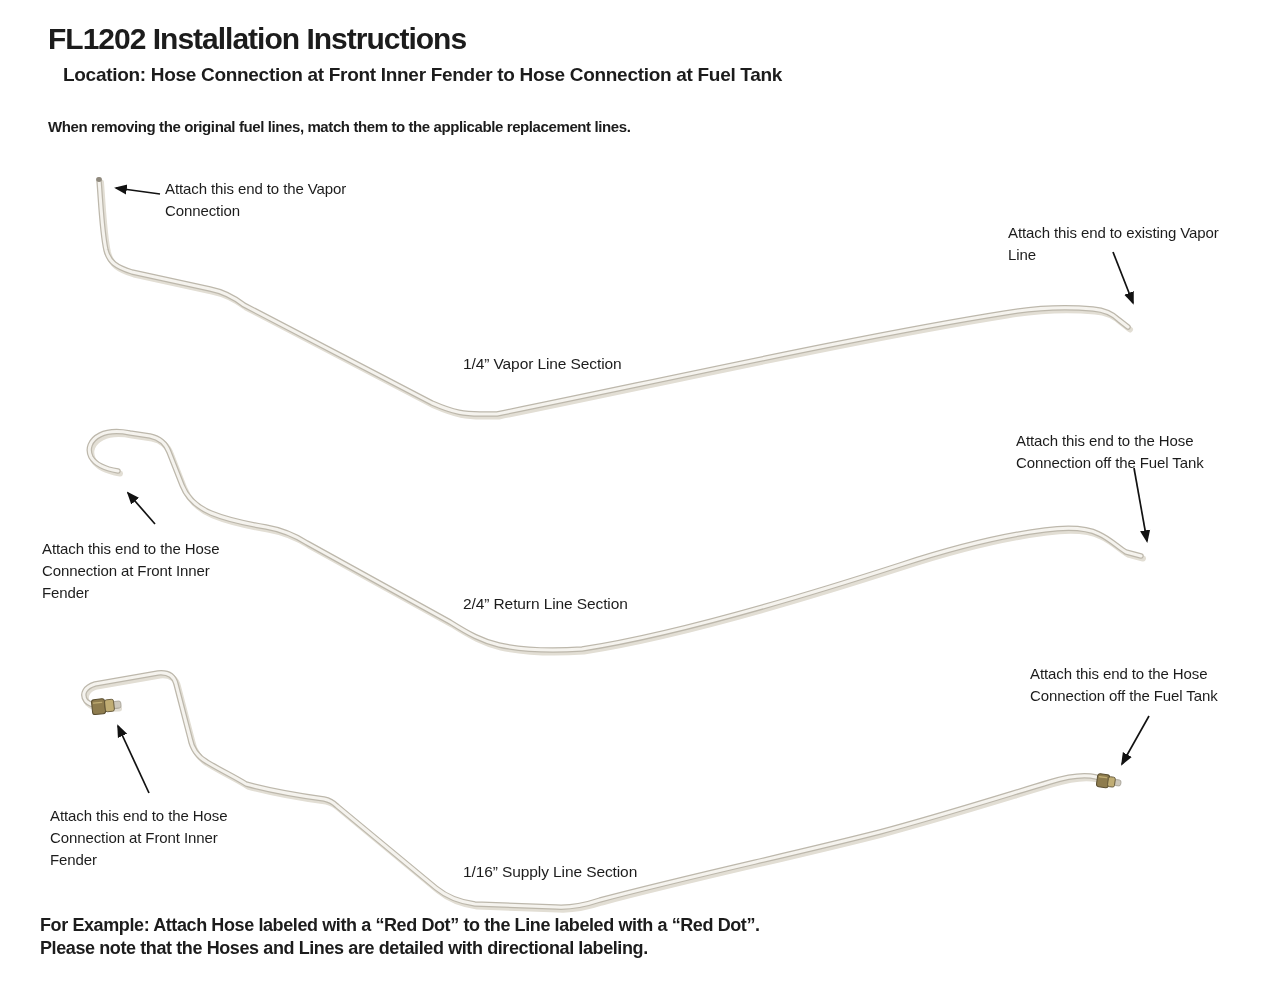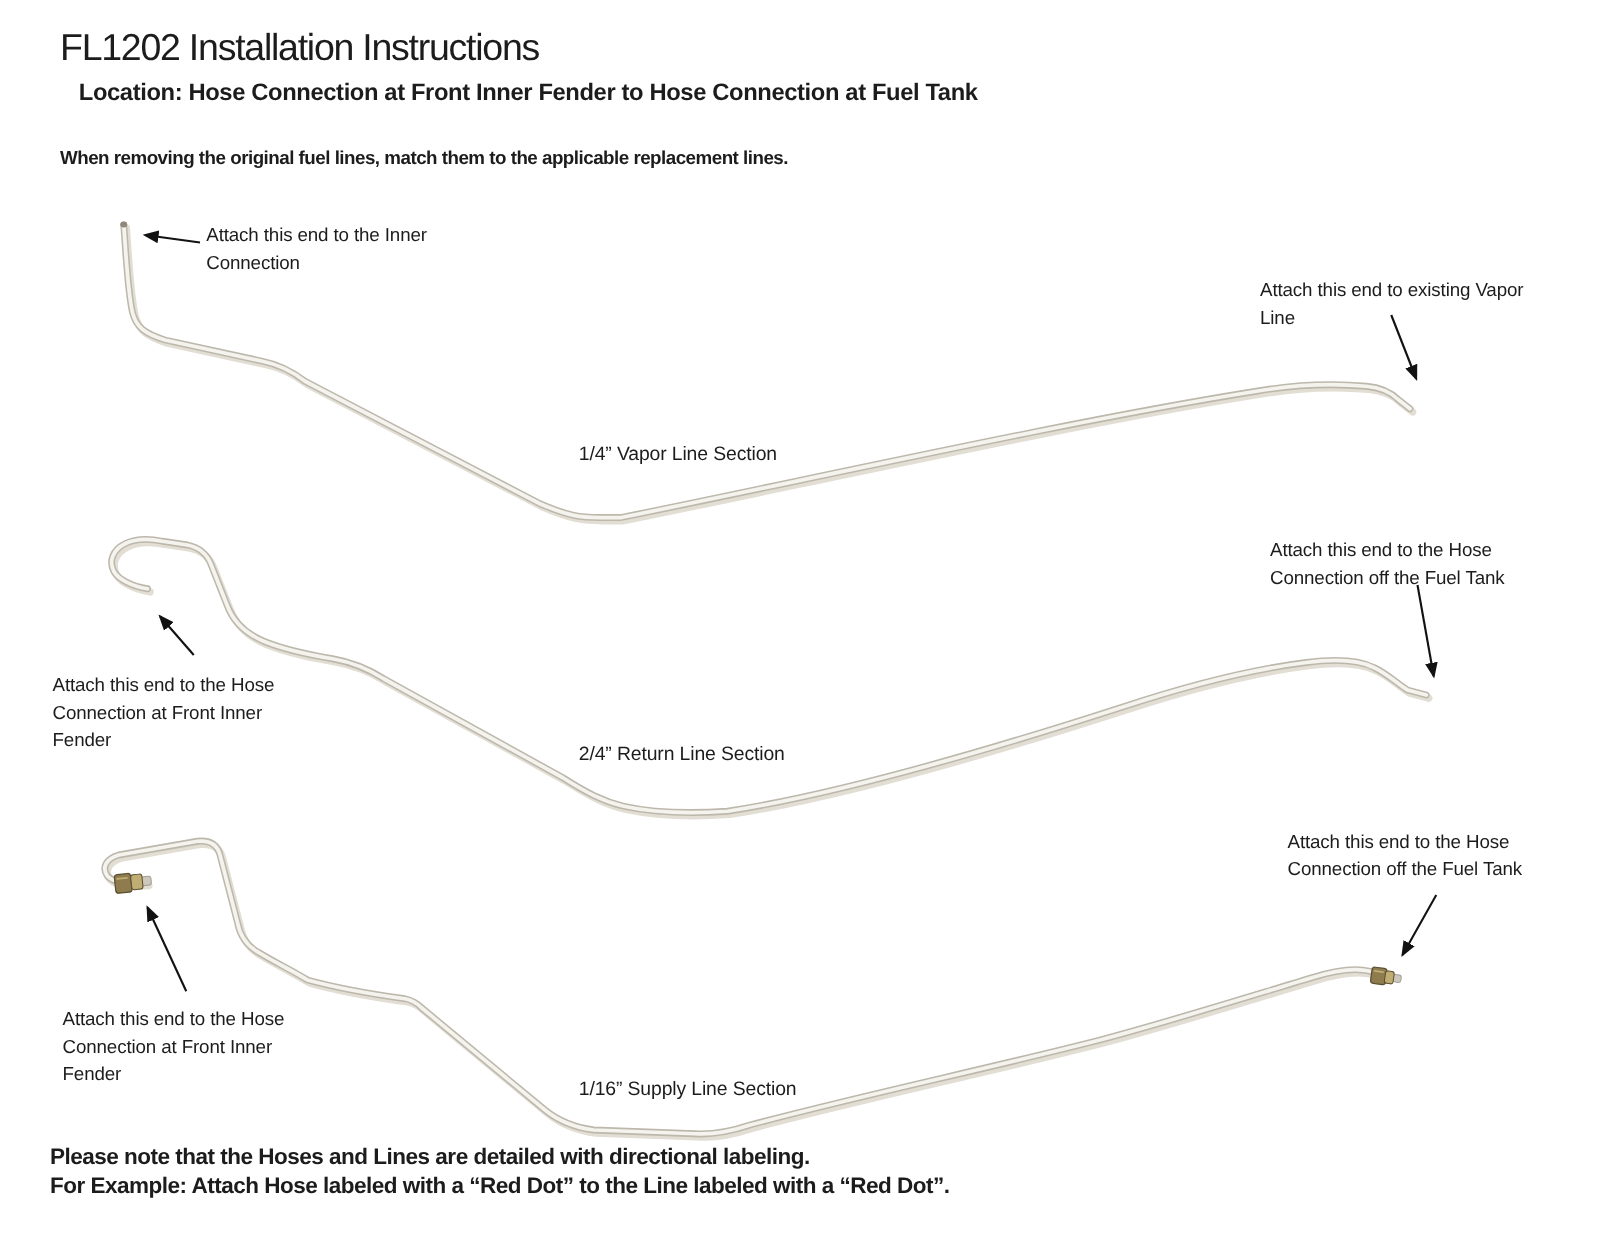--- a/index.html
+++ b/index.html
@@ -2,21 +2,21 @@
 <html style="--text: #1c1c1c; --tube_outline: #bdb8ac; --tube_fill: #f5f3ee; --tube_shadow: #e2ded4; --arrow: #121212; --brass: #8e7c4e; --brass_dark: #5a4e30; --brass_light: #c0ad74;"><head>
 <meta charset="utf-8">
 <style>
   html,body{margin:0;padding:0;}
   body{
     width:1280px;height:989px;background:#ffffff;position:relative;overflow:hidden;
     font-family:"Liberation Sans", sans-serif;color:var(--text,#1c1c1c);
   }
   .abs{position:absolute;}
   #page-title{
-    left:48px;top:22px;font-size:30px;font-weight:normal;letter-spacing:-1px;white-space:nowrap;
+    left:48px;top:22px;font-size:30px;font-weight:bold;letter-spacing:-1px;white-space:nowrap;
   }
   #location-subtitle{
     left:49px;top:64px;font-size:19px;font-weight:bold;letter-spacing:-0.3px;white-space:nowrap;margin-left:14px;
   }
   #intro-note{
     left:48px;top:118px;font-size:15px;font-weight:bold;letter-spacing:-0.4px;white-space:nowrap;
   }
   .anno{
     font-size:15px;line-height:22px;white-space:pre-line;letter-spacing:-0.1px;
   }
@@ -142,36 +142,36 @@
   </g>
 
   <line x1="160" y1="194" x2="116" y2="188" class="arrow"></line>
   <line x1="1113" y1="252" x2="1133" y2="303" class="arrow"></line>
   <line x1="155" y1="524" x2="128" y2="493" class="arrow"></line>
   <line x1="1134" y1="468" x2="1147" y2="541" class="arrow"></line>
   <line x1="149" y1="793" x2="118" y2="726" class="arrow"></line>
   <line x1="1149" y1="716" x2="1122" y2="764" class="arrow"></line>
 </svg>
 
-<div class="abs anno" id="vapor-left-note">Attach this end to the Inner
+<div class="abs anno" id="vapor-left-note">Attach this end to the Vapor
 Connection</div>
 <div class="abs anno" id="vapor-right-note">Attach this end to existing Vapor
 Line</div>
 <div class="abs line-label" id="vapor-line-label">1/4” Vapor Line Section</div>
 
 <div class="abs anno" id="return-left-note">Attach this end to the Hose
 Connection at Front Inner
 Fender</div>
 <div class="abs anno" id="return-right-note">Attach this end to the Hose
 Connection off the Fuel Tank</div>
 <div class="abs line-label" id="return-line-label">2/4” Return Line Section</div>
 
 <div class="abs anno" id="supply-left-note">Attach this end to the Hose
 Connection at Front Inner
 Fender</div>
 <div class="abs anno" id="supply-right-note">Attach this end to the Hose
 Connection off the Fuel Tank</div>
 <div class="abs line-label" id="supply-line-label">1/16” Supply Line Section</div>
 
 <div class="abs" id="footer-block">
+  <div>For Example: Attach Hose labeled with a “Red Dot” to the Line labeled with a “Red Dot”.</div>
   <div>Please note that the Hoses and Lines are detailed with directional labeling.</div>
-  <div>For Example: Attach Hose labeled with a “Red Dot” to the Line labeled with a “Red Dot”.</div>
 </div>
 
 </body></html>

